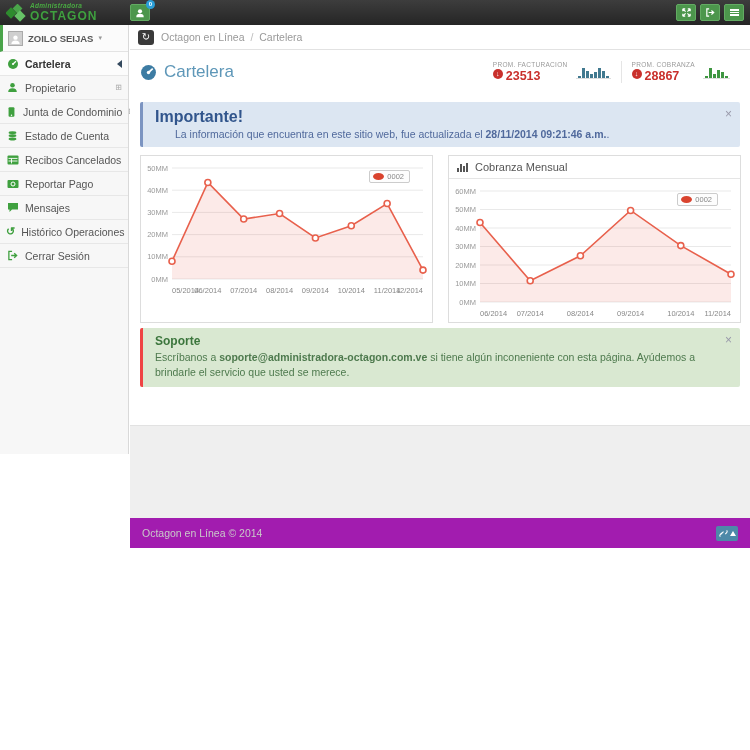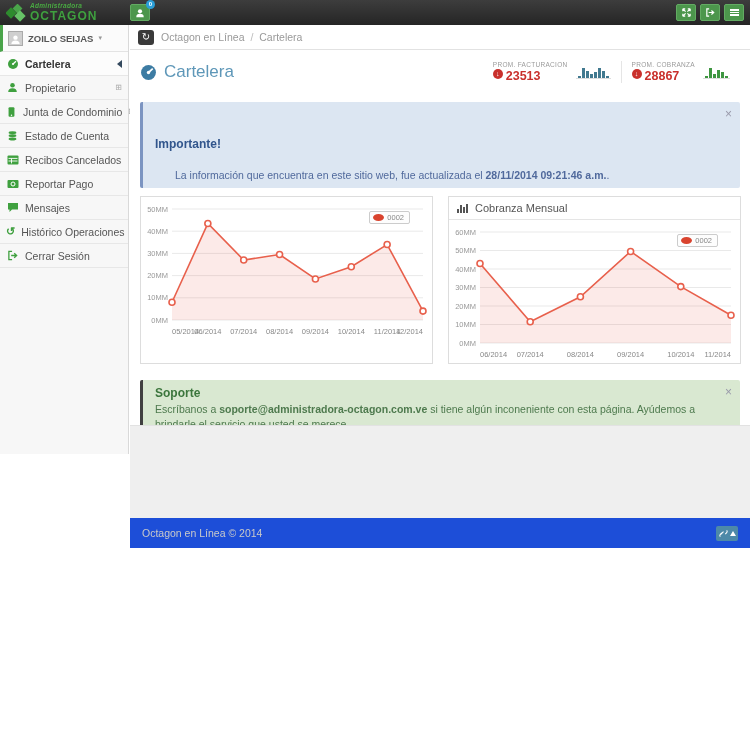--- a/index.html
+++ b/index.html
@@ -59,39 +59,39 @@
   .stat-label { font-size:6.5px; color:#9a9a9a; letter-spacing:.3px; }
   .stat-value-row { display:flex; align-items:flex-start; gap:3px; margin-top:1px; }
   .stat-icon { width:10px; height:10px; background:#c9302c; border-radius:50%; color:#fff;
     font-size:7px; line-height:10px; text-align:center; }
   .stat-value { font-size:12.5px; font-weight:bold; color:#c9302c; }
   .spark { display:flex; align-items:flex-end; gap:1px; height:13px; border-bottom:1px solid #ddd; padding:0 2px; }
   .spark i { display:block; width:3px; }
 
   .alert { position:relative; border-radius:2px; padding:6px 22px 7px 12px; margin-top:8px; }
   .alert-importante { background:#dce6f2; border-left:3px solid #7b94c1; }
-  .alert-importante .alert-title { font-size:12px; font-weight:bold; color:#31558c;margin-top:29px; }
-  .alert-importante .alert-text { font-size:10.5px; color:#50699c; margin-top:18px;padding-left:20px; }
-  .alert-soporte { background:#d9e8d1; border-left:3px solid #404040; margin-top:16px; }
+  .alert-importante .alert-title { font-size:16px; font-weight:bold; color:#31558c; }
+  .alert-importante .alert-text { font-size:10.5px; color:#50699c; margin-top:2px;padding-left:20px; }
+  .alert-soporte { background:#d9e8d1; border-left:3px solid #ef4444; margin-top:5px; }
   .alert-soporte .alert-title { font-size:12px; font-weight:bold; color:#3c763d; }
   .alert-soporte .alert-text { font-size:10.5px; color:#4e7a4e; margin-top:2px; line-height:1.45; }
   .alert-close { position:absolute; top:5px; right:8px; color:#99a; font-size:12px; cursor:pointer; }
 
   .charts-row { display:flex; gap:15px; margin-top:8px; }
   .panel { width:293px; background:#fff; border:1px solid #ddd; }
   .panel-head { height:23px; display:flex; align-items:center; gap:6px; padding:0 8px; border-bottom:1px solid #e5e5e5; }
   .panel-title { font-size:11px; color:#555; }
   .panel-body { position:relative; height:143px; }
   .legend { position:absolute; top:14px; right:22px; border:1px solid #ccc; background:#fdfdfd;
     border-radius:2px; display:flex; align-items:center; gap:3px; padding:1px 5px 1px 3px; }
   .legend-dot { width:11px; height:7px; background:#d9432e; border-radius:50%; }
   .legend-label { font-size:7.5px; color:#888; }
 
   .gray-band { height:93px; background:#efefef; border-top:1px solid #e2e2e2; }
-  .footer { height:30px; background:#1d4ed8; display:flex; align-items:center; padding:0 12px; }
+  .footer { height:30px; background:#a21caf; display:flex; align-items:center; padding:0 12px; }
   .footer-text { color:#c9c9c9; font-size:10.5px; }
   .footer-btn { margin-left:auto; width:22px; height:15px; background:#4d89a8; border-radius:2px;
     display:flex; align-items:center; justify-content:center; gap:2px; cursor:pointer; color:#fff; }
   .footer-btn svg { display:block; }
 
   svg.chart text { font-family:"Liberation Sans", sans-serif; }
 </style>
 </head>
 <body>
 

